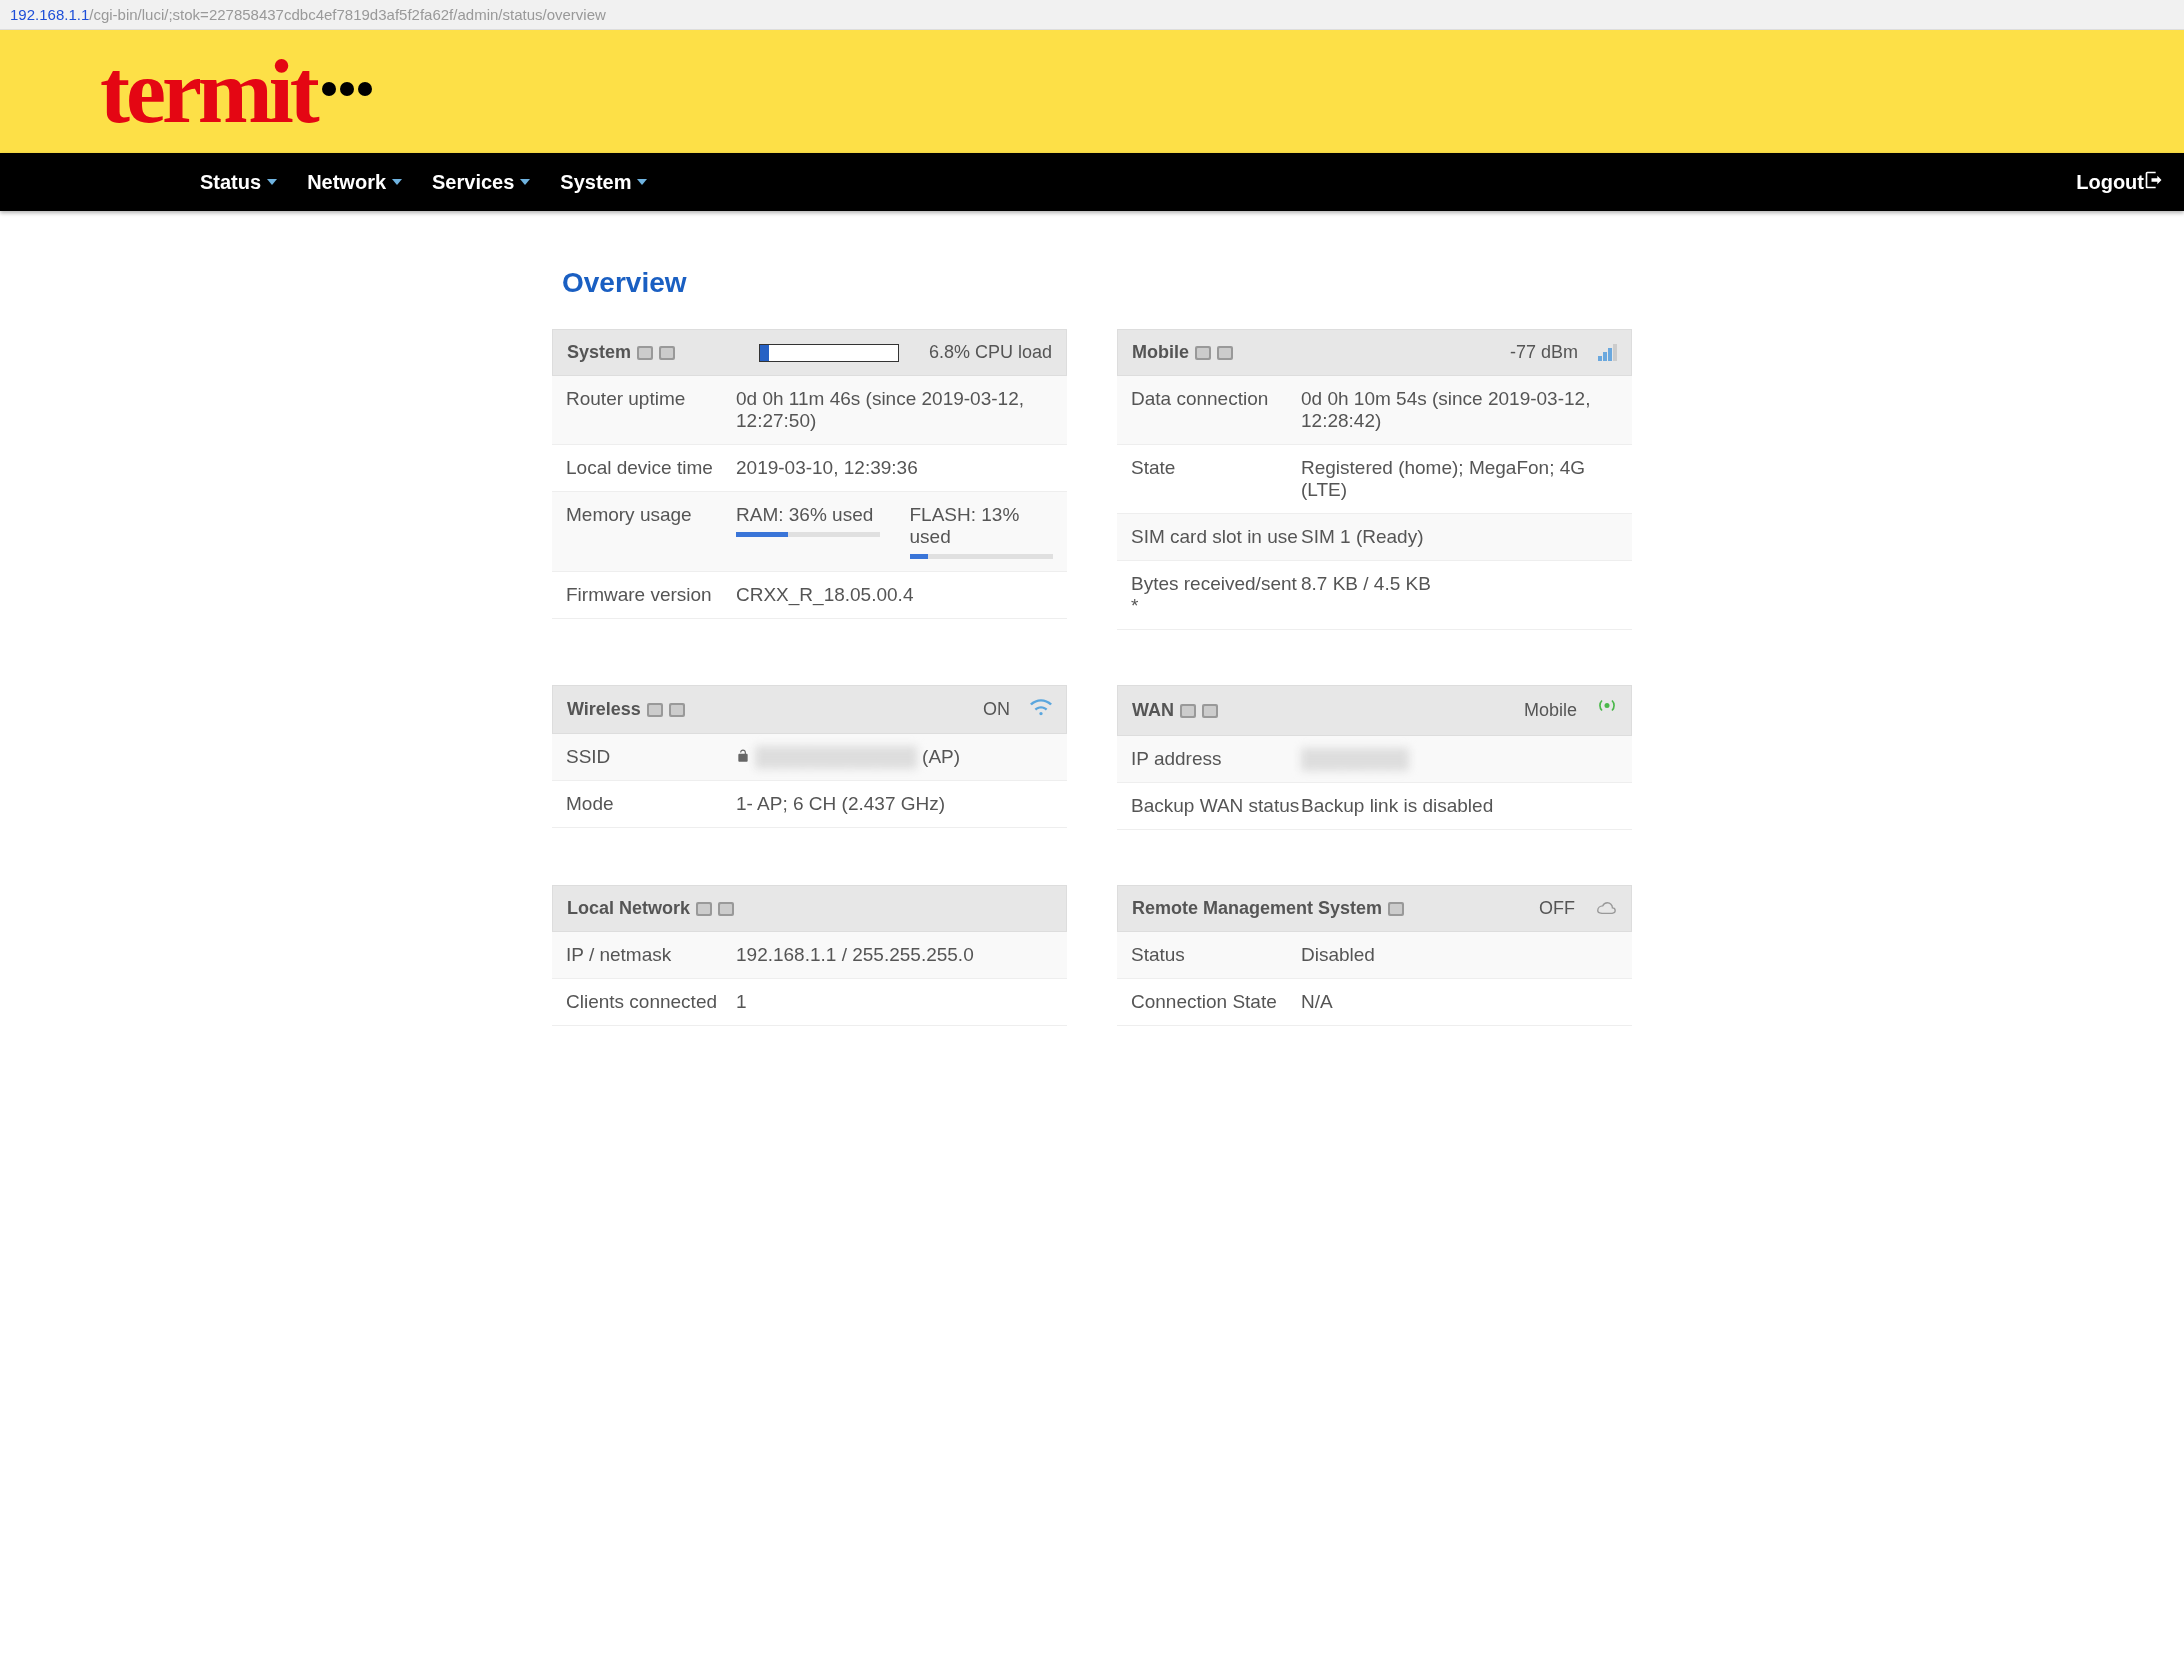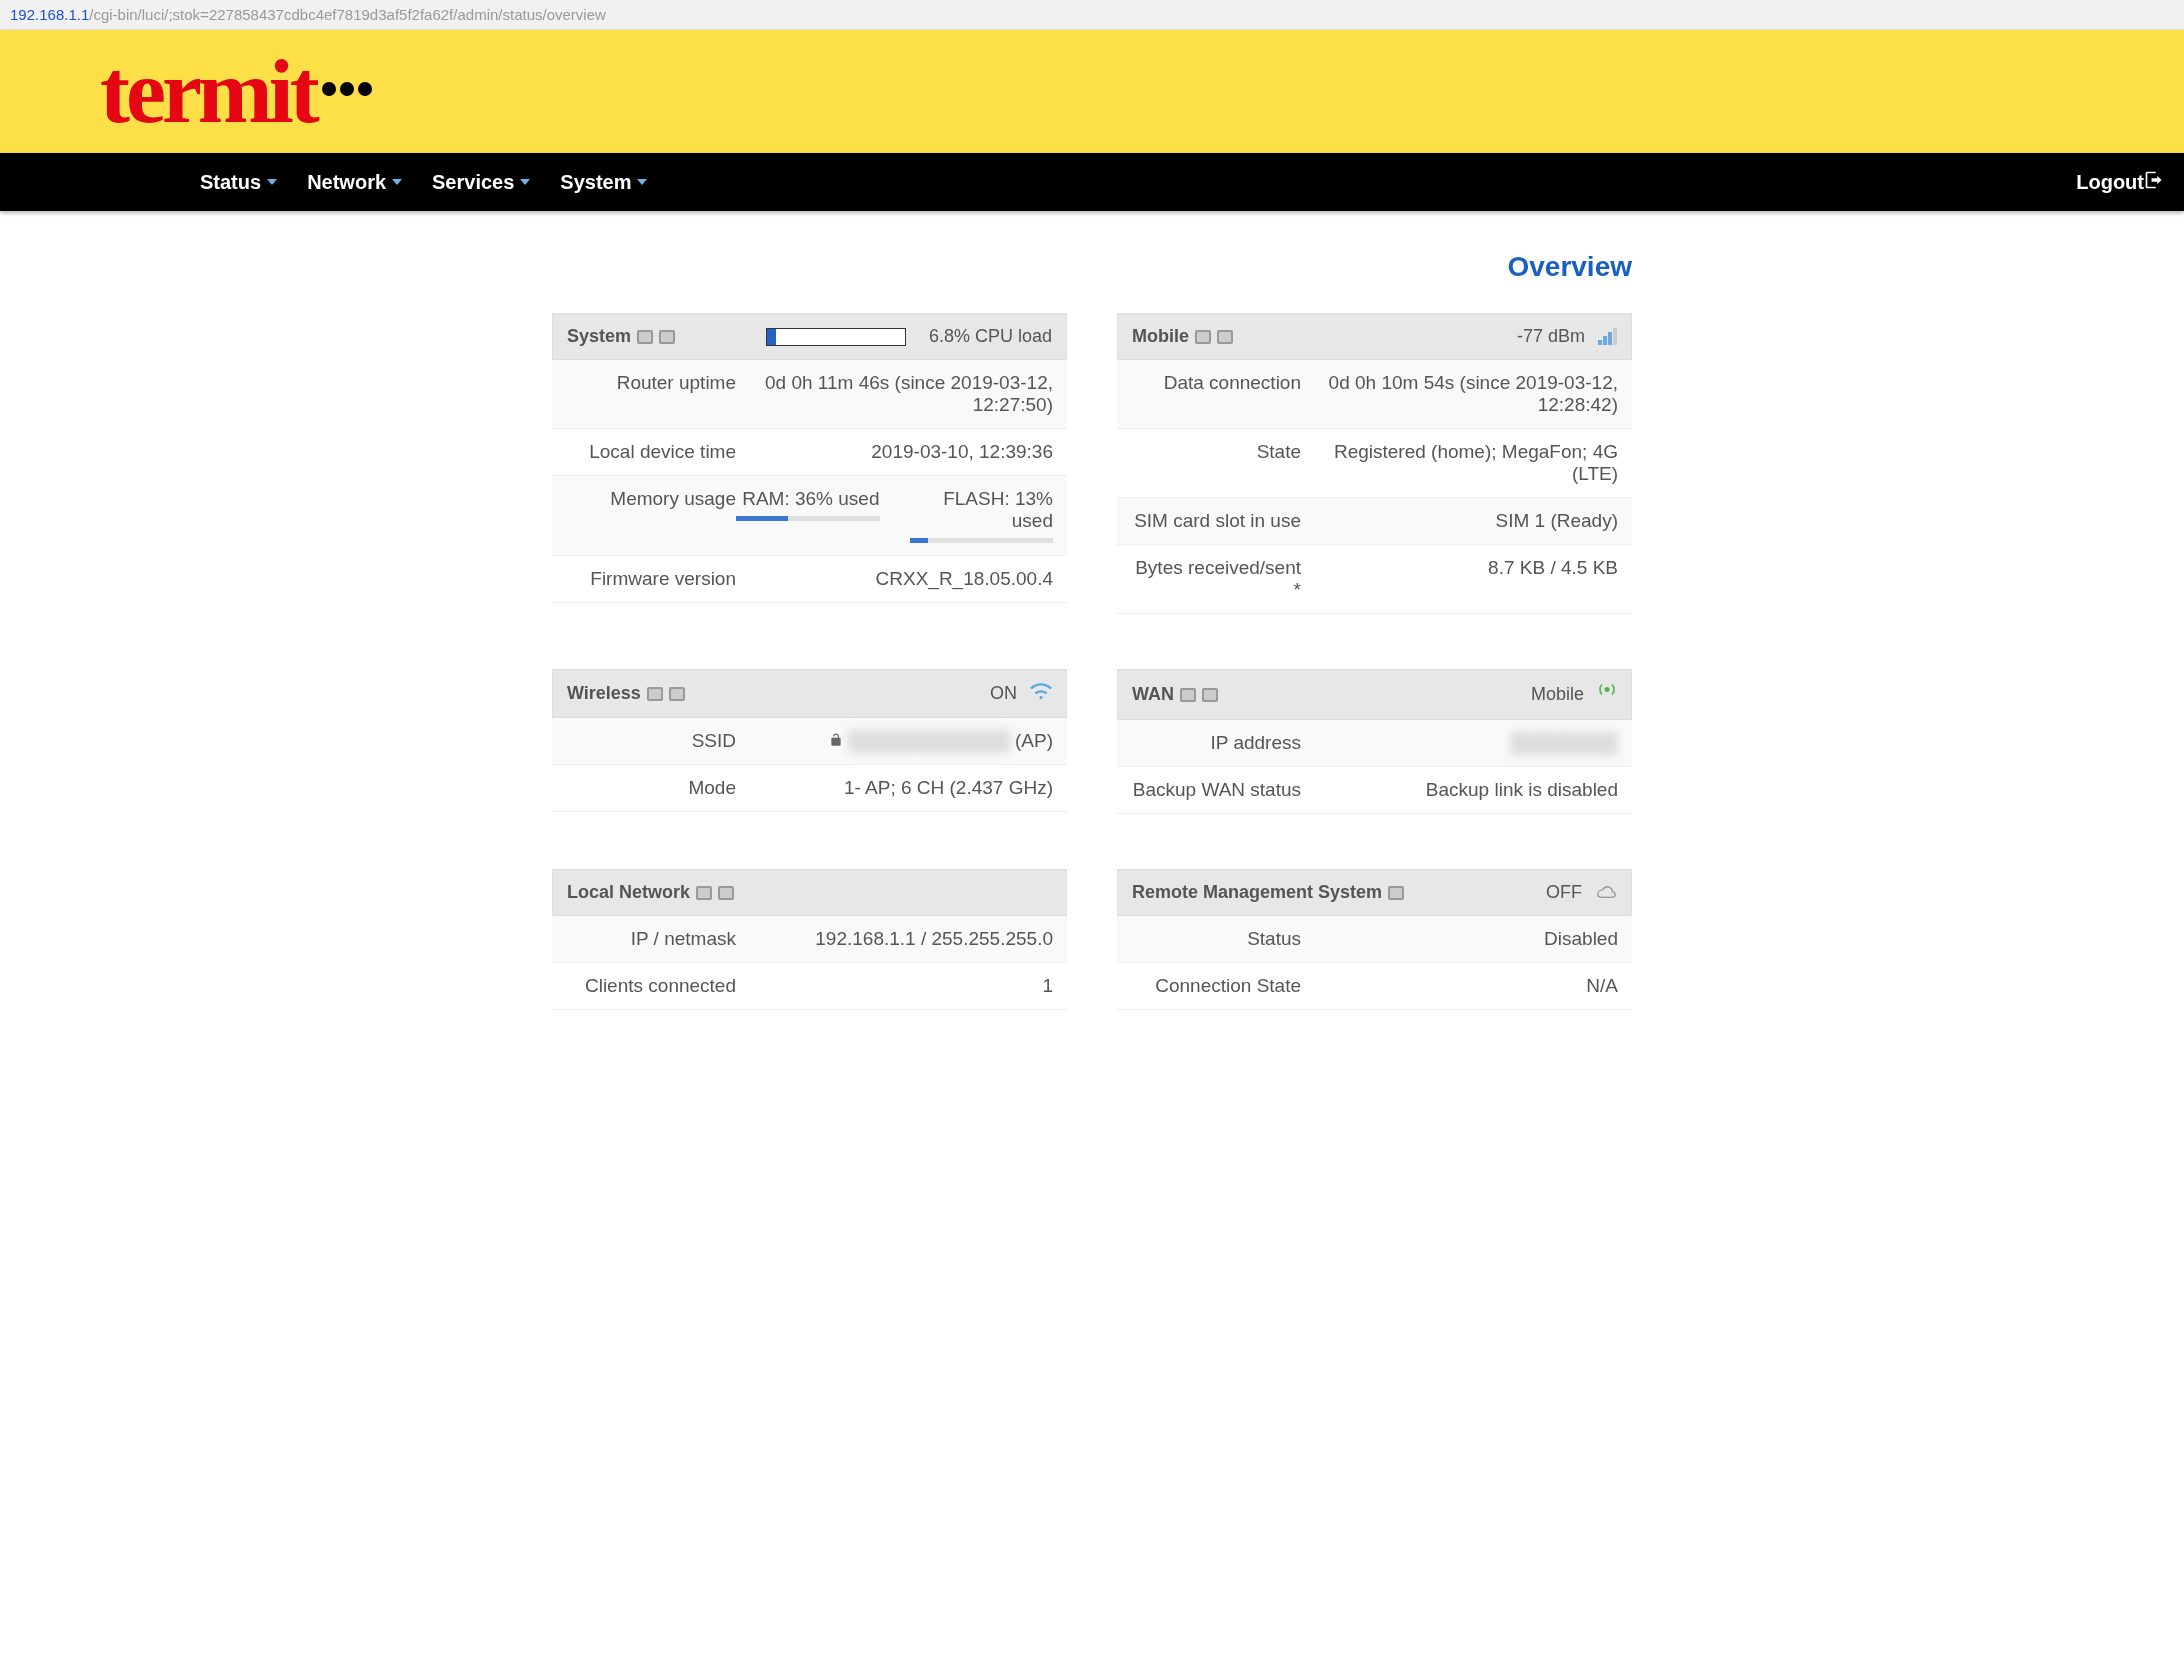--- a/index.html
+++ b/index.html
@@ -9,29 +9,29 @@
   .header { background: #fde047; padding: 10px 0 10px 100px; }
   .logo { display:inline-block; }
   .logo-text { font-family: Georgia, 'Times New Roman', serif; font-size:90px; font-weight:bold; color:#e40613; letter-spacing:-4px; display:inline-block; vertical-align:middle;}
   .logo-i-dot, .logo-dots span { display:inline-block; width:14px;height:14px;background:#000;border-radius:50%; margin:0 2px;}
   .nav { background:#000; color:#fff; display:flex; align-items:center; padding:0 20px 0 200px; height:58px; box-shadow:0 2px 4px rgba(0,0,0,0.3);}
   .nav-items { display:flex; gap:30px; flex:1;}
   .nav-item { font-weight:bold; font-size:20px; display:flex; align-items:center; gap:6px; cursor:pointer;}
   .caret-down { width:0;height:0;border-left:5px solid transparent;border-right:5px solid transparent;border-top:6px solid #6fb3e0; }
   .logout { font-weight:bold; font-size:20px; display:flex; align-items:center; cursor:pointer;}
   .logout-icon svg{width:20px;height:20px;fill:#fff;}
-  .container { max-width:1080px; margin:0 auto; padding:40px 0;text-align:right;}
+  .container { max-width:1080px; margin:16px auto; padding:40px 0;}
   h1 { color:#1a5fc2; font-size:28px; font-weight:bold; margin-bottom:30px; padding-left:10px;}
   .grid { display:grid; grid-template-columns:1fr 1fr; gap:0 50px;}
   .panel { margin-bottom:55px;}
   .panel-header { background:#e7e7e7; border:1px solid #ddd; padding:12px 14px; display:flex; align-items:center; font-size:18px;}
   .panel-title { font-weight:bold; color:#555; display:flex; align-items:center; gap:6px;}
   .mini-icon { width:16px;height:14px;background:#999;display:inline-block;border-radius:2px;position:relative;}
   .mini-icon::after{content:"";position:absolute;inset:2px;background:#ccc;border-radius:1px;}
-  .panel-header-right { margin-left:auto; color:#555; display:flex; align-items:center; gap:13px;}
+  .panel-header-right { margin-left:auto; color:#555; display:flex; align-items:center; gap:20px;}
   .cpu-bar { width:140px; height:18px; border:1px solid #333; background:#fff; position:relative; margin-right:10px;}
   .cpu-fill { height:100%; background:#2661c4; }
   .signal-icon { display:inline-flex; align-items:flex-end; gap:1px;}
   .signal-icon span{width:4px;background:#6aa8de;}
   .signal-icon span.off{background:#ccc;}
   .signal-icon span:nth-child(1){height:5px;} .signal-icon span:nth-child(2){height:9px;} .signal-icon span:nth-child(3){height:13px;} .signal-icon span:nth-child(4){height:17px;}
   .wifi-icon svg{width:22px;height:18px;}
   .antenna-icon svg{width:20px;height:20px;}
   .cloud-icon svg{width:22px;height:16px;stroke:#999;fill:none;stroke-width:1.5;}
   .rows { }

